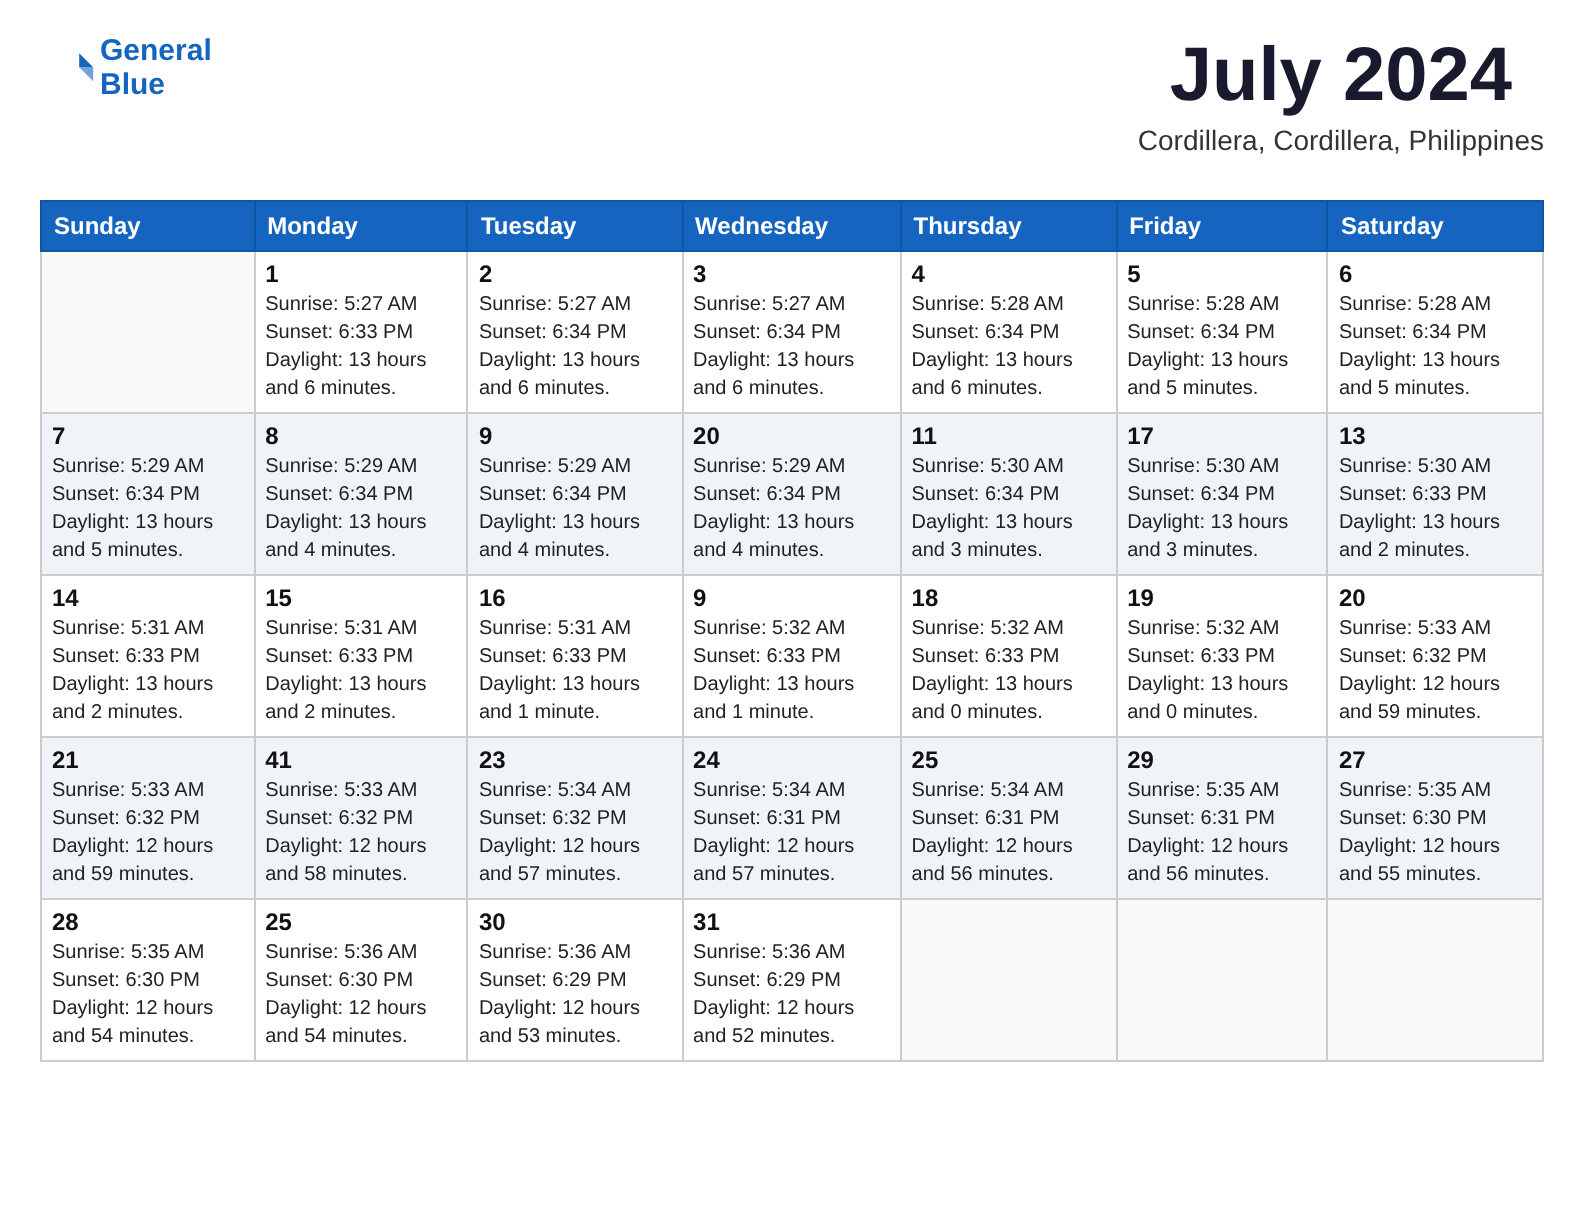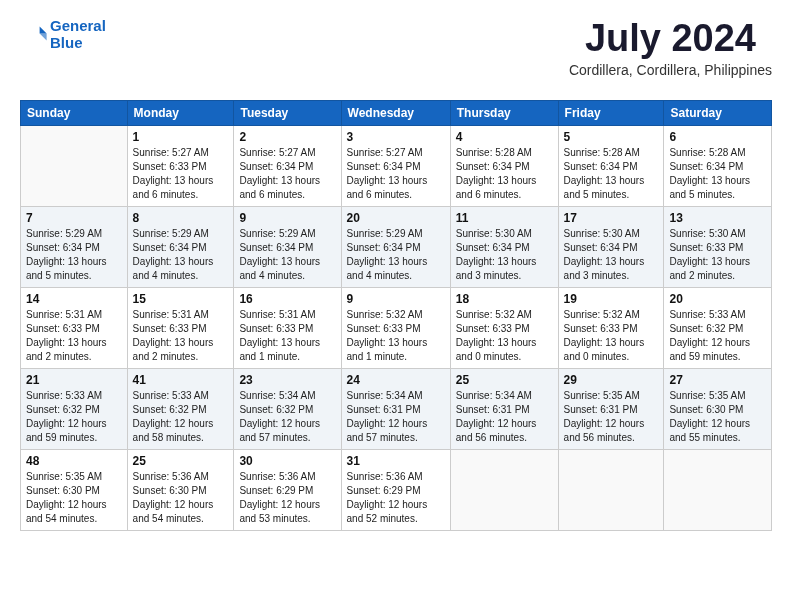--- a/index.html
+++ b/index.html
@@ -328,21 +328,21 @@
           <td class="row-shade">
             <span class="day-number">27</span>
             <div class="day-info" style="white-space: pre-line;">Sunrise: 5:35 AM
 Sunset: 6:30 PM
 Daylight: 12 hours
 and 55 minutes.</div>
           </td>
         </tr>
         <tr>
           <td>
-            <span class="day-number">48</span>
+            <span class="day-number">28</span>
             <div class="day-info" style="white-space: pre-line;">Sunrise: 5:35 AM
 Sunset: 6:30 PM
 Daylight: 12 hours
 and 54 minutes.</div>
           </td>
           <td>
             <span class="day-number">25</span>
             <div class="day-info" style="white-space: pre-line;">Sunrise: 5:36 AM
 Sunset: 6:30 PM
 Daylight: 12 hours

